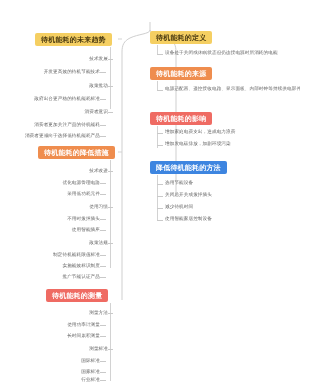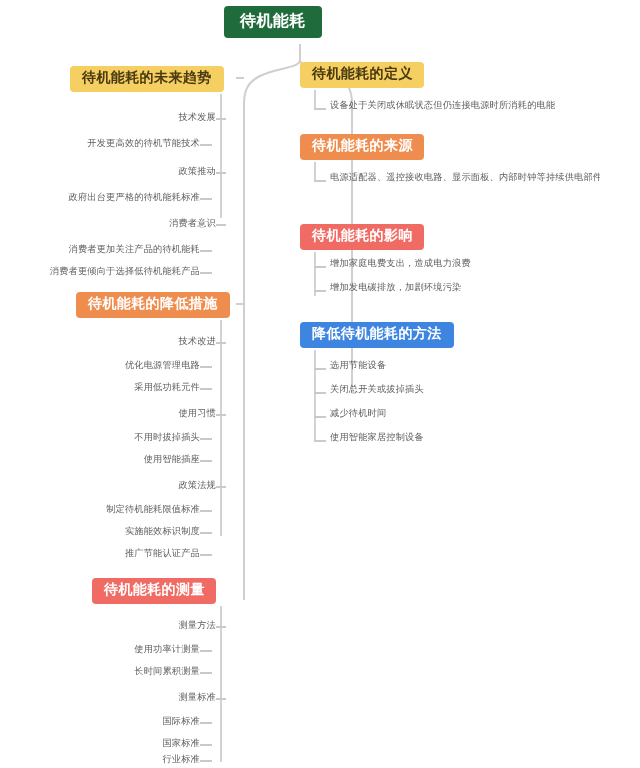--- a/index.html
+++ b/index.html
@@ -51,23 +51,20 @@
       <path d="M122,152 C122,152 120,152 118,152"></path>
       <path d="M122,296 C122,296 122,296 122,296"></path>
 
       <path d="M176,37 C176,37 172,37 168,37"></path>
       <path d="M176,73 C176,73 172,73 168,73"></path>
       <path d="M176,118 C176,118 172,118 168,118"></path>
       <path d="M176,167 C176,167 172,167 168,167"></path>
     </g>
   </svg>
 
-  <div class="node root" style="left:112px;top:3px;">
-    <span>待机能耗</span>
-  </div>
 
   <div class="node n-yellow" style="left:35px;top:33px;">
     <span>待机能耗的未来趋势</span>
   </div>
   <div class="vline" style="left:110px;top:47px;height:62px;"></div>
 
   <div class="leaf l" style="left:60px;top:57px;width:48px;">技术发展</div>
   <div class="dash" style="left:108px;top:59px;width:5px;"></div>
 
   <div class="leaf l" style="left:8px;top:70px;width:92px;">开发更高效的待机节能技术</div>

